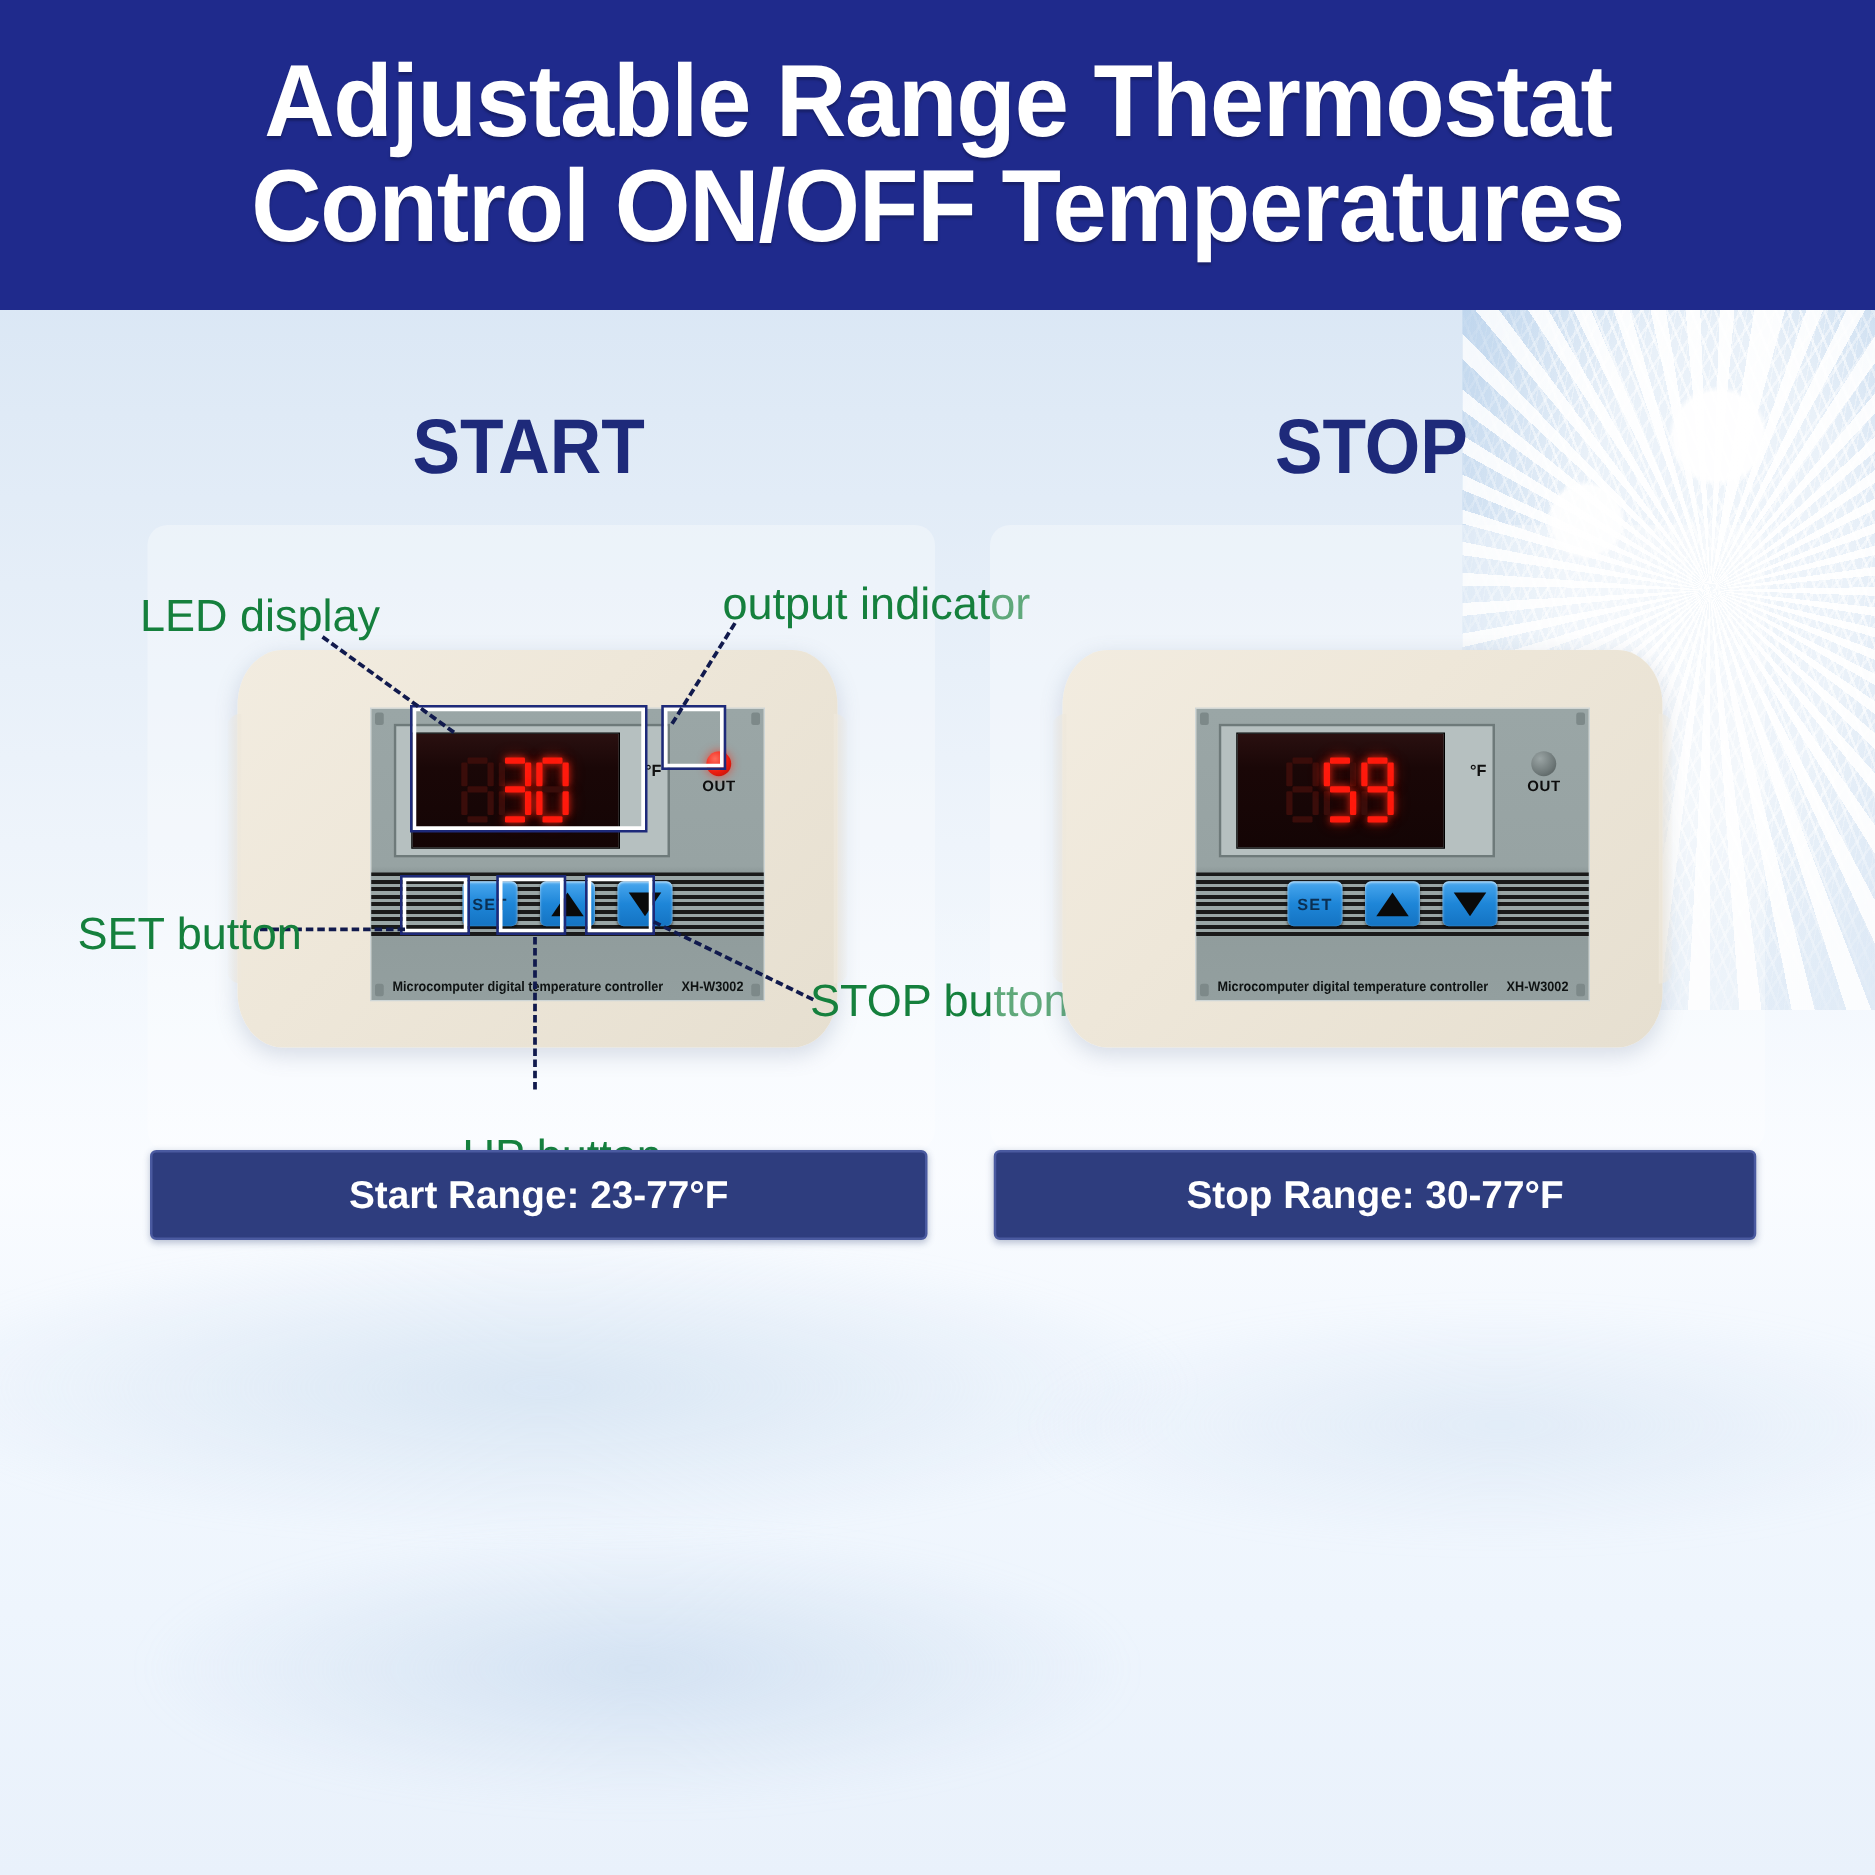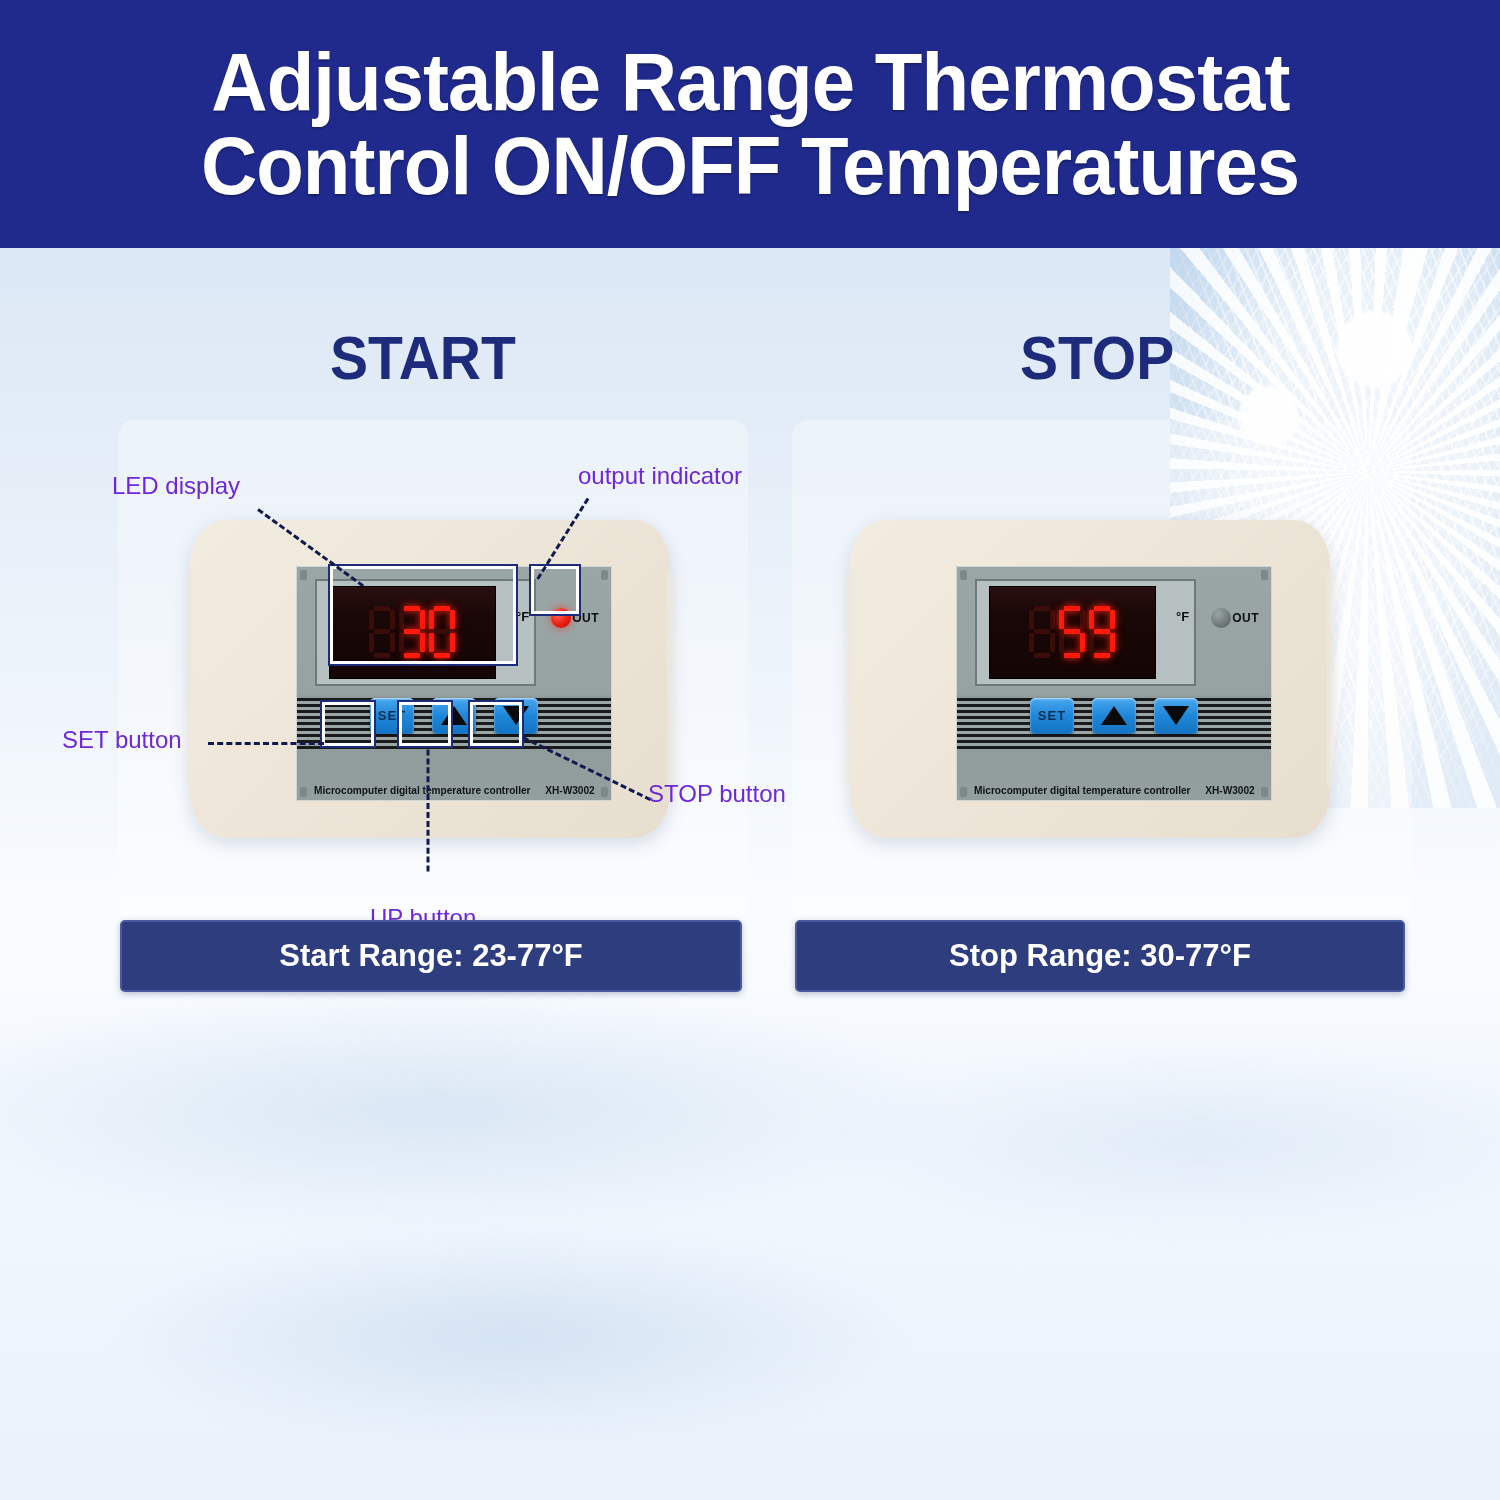--- a/index.html
+++ b/index.html
@@ -164,33 +164,33 @@
   .sF{ left:0; top:4px; width:5px; height:19px; }
   .sG{ left:5px; top:23px; width:16px; height:5px; }
   .unit{
     position:absolute; right:3%; top:28%;
     color:#111; font-weight:bold; font-size:13px;
     font-family:"Liberation Sans", sans-serif;
   }
 
   
   .out-wrap{ position:absolute; right:3%; top:6%; width:17%; height:32%;
-             display:flex; flex-direction:row; align-items:center; justify-content:center; gap:1px; }
+             display:flex; flex-direction:column; align-items:center; justify-content:center; gap:1px; }
   .out-lamp{ width:20px; height:20px; border-radius:50%; }
   .out-lamp.on{ background: radial-gradient(circle at 35% 30%, #ff6a5a 0%, #ee1d10 55%, #b00e06 100%);
                 box-shadow:0 0 8px rgba(255,40,20,0.7); }
   .out-lamp.off{ background: radial-gradient(circle at 35% 30%, #9aa4a4 0%, #6e7878 60%, #4d5656 100%); }
   .out-label{ font-size:12px; font-weight:bold; color:#0d0d0d; letter-spacing:0.5px; }
 
   
   .btn-strip{
     position:absolute; left:0; top:56%; width:100%; height:22%;
     background: repeating-linear-gradient(to bottom,
        #1a1a1a 0 3px, #9aa6a6 3px 6px);
-    display:flex; align-items:flex-start; justify-content:center; gap:18px;
+    display:flex; align-items:center; justify-content:center; gap:18px;
   }
   .dev-btn{
     width:44px; height:36px; border-radius:5px;
     background: linear-gradient(to bottom, #4aa8ef 0%, #1e86d8 50%, #1473c2 100%);
     box-shadow: inset 0 1px 2px rgba(255,255,255,0.7), 0 1px 2px rgba(0,0,0,0.5);
     display:flex; align-items:center; justify-content:center;
     color:#0b2f52; font-weight:bold; font-size:13px; letter-spacing:1px;
   }
   .tri-up{ width:0;height:0;border-left:13px solid transparent;border-right:13px solid transparent;border-bottom:19px solid #0a0a0a; }
   .tri-down{ width:0;height:0;border-left:13px solid transparent;border-right:13px solid transparent;border-top:19px solid #0a0a0a; }
@@ -206,23 +206,23 @@
   
   .hl {
     position:absolute; border:3px solid #ffffff;
     outline:2px solid #1e2a7a; outline-offset:0px;
     pointer-events:none;
   }
 
   
   .callout{
     position:absolute;
-    color:#6d28d9;
+    color:#15803d;
     font-family:"Liberation Sans", sans-serif;
-    font-size:24px;
+    font-size:36px;
     white-space:nowrap;
   }
   
   .leader{ position:absolute; transform-origin: left center; height:0;
            border-top:3px dashed #111a4d; }
 
   
   .range-banner{
     position:absolute; height:72px;
     background:#2e3d7e;

